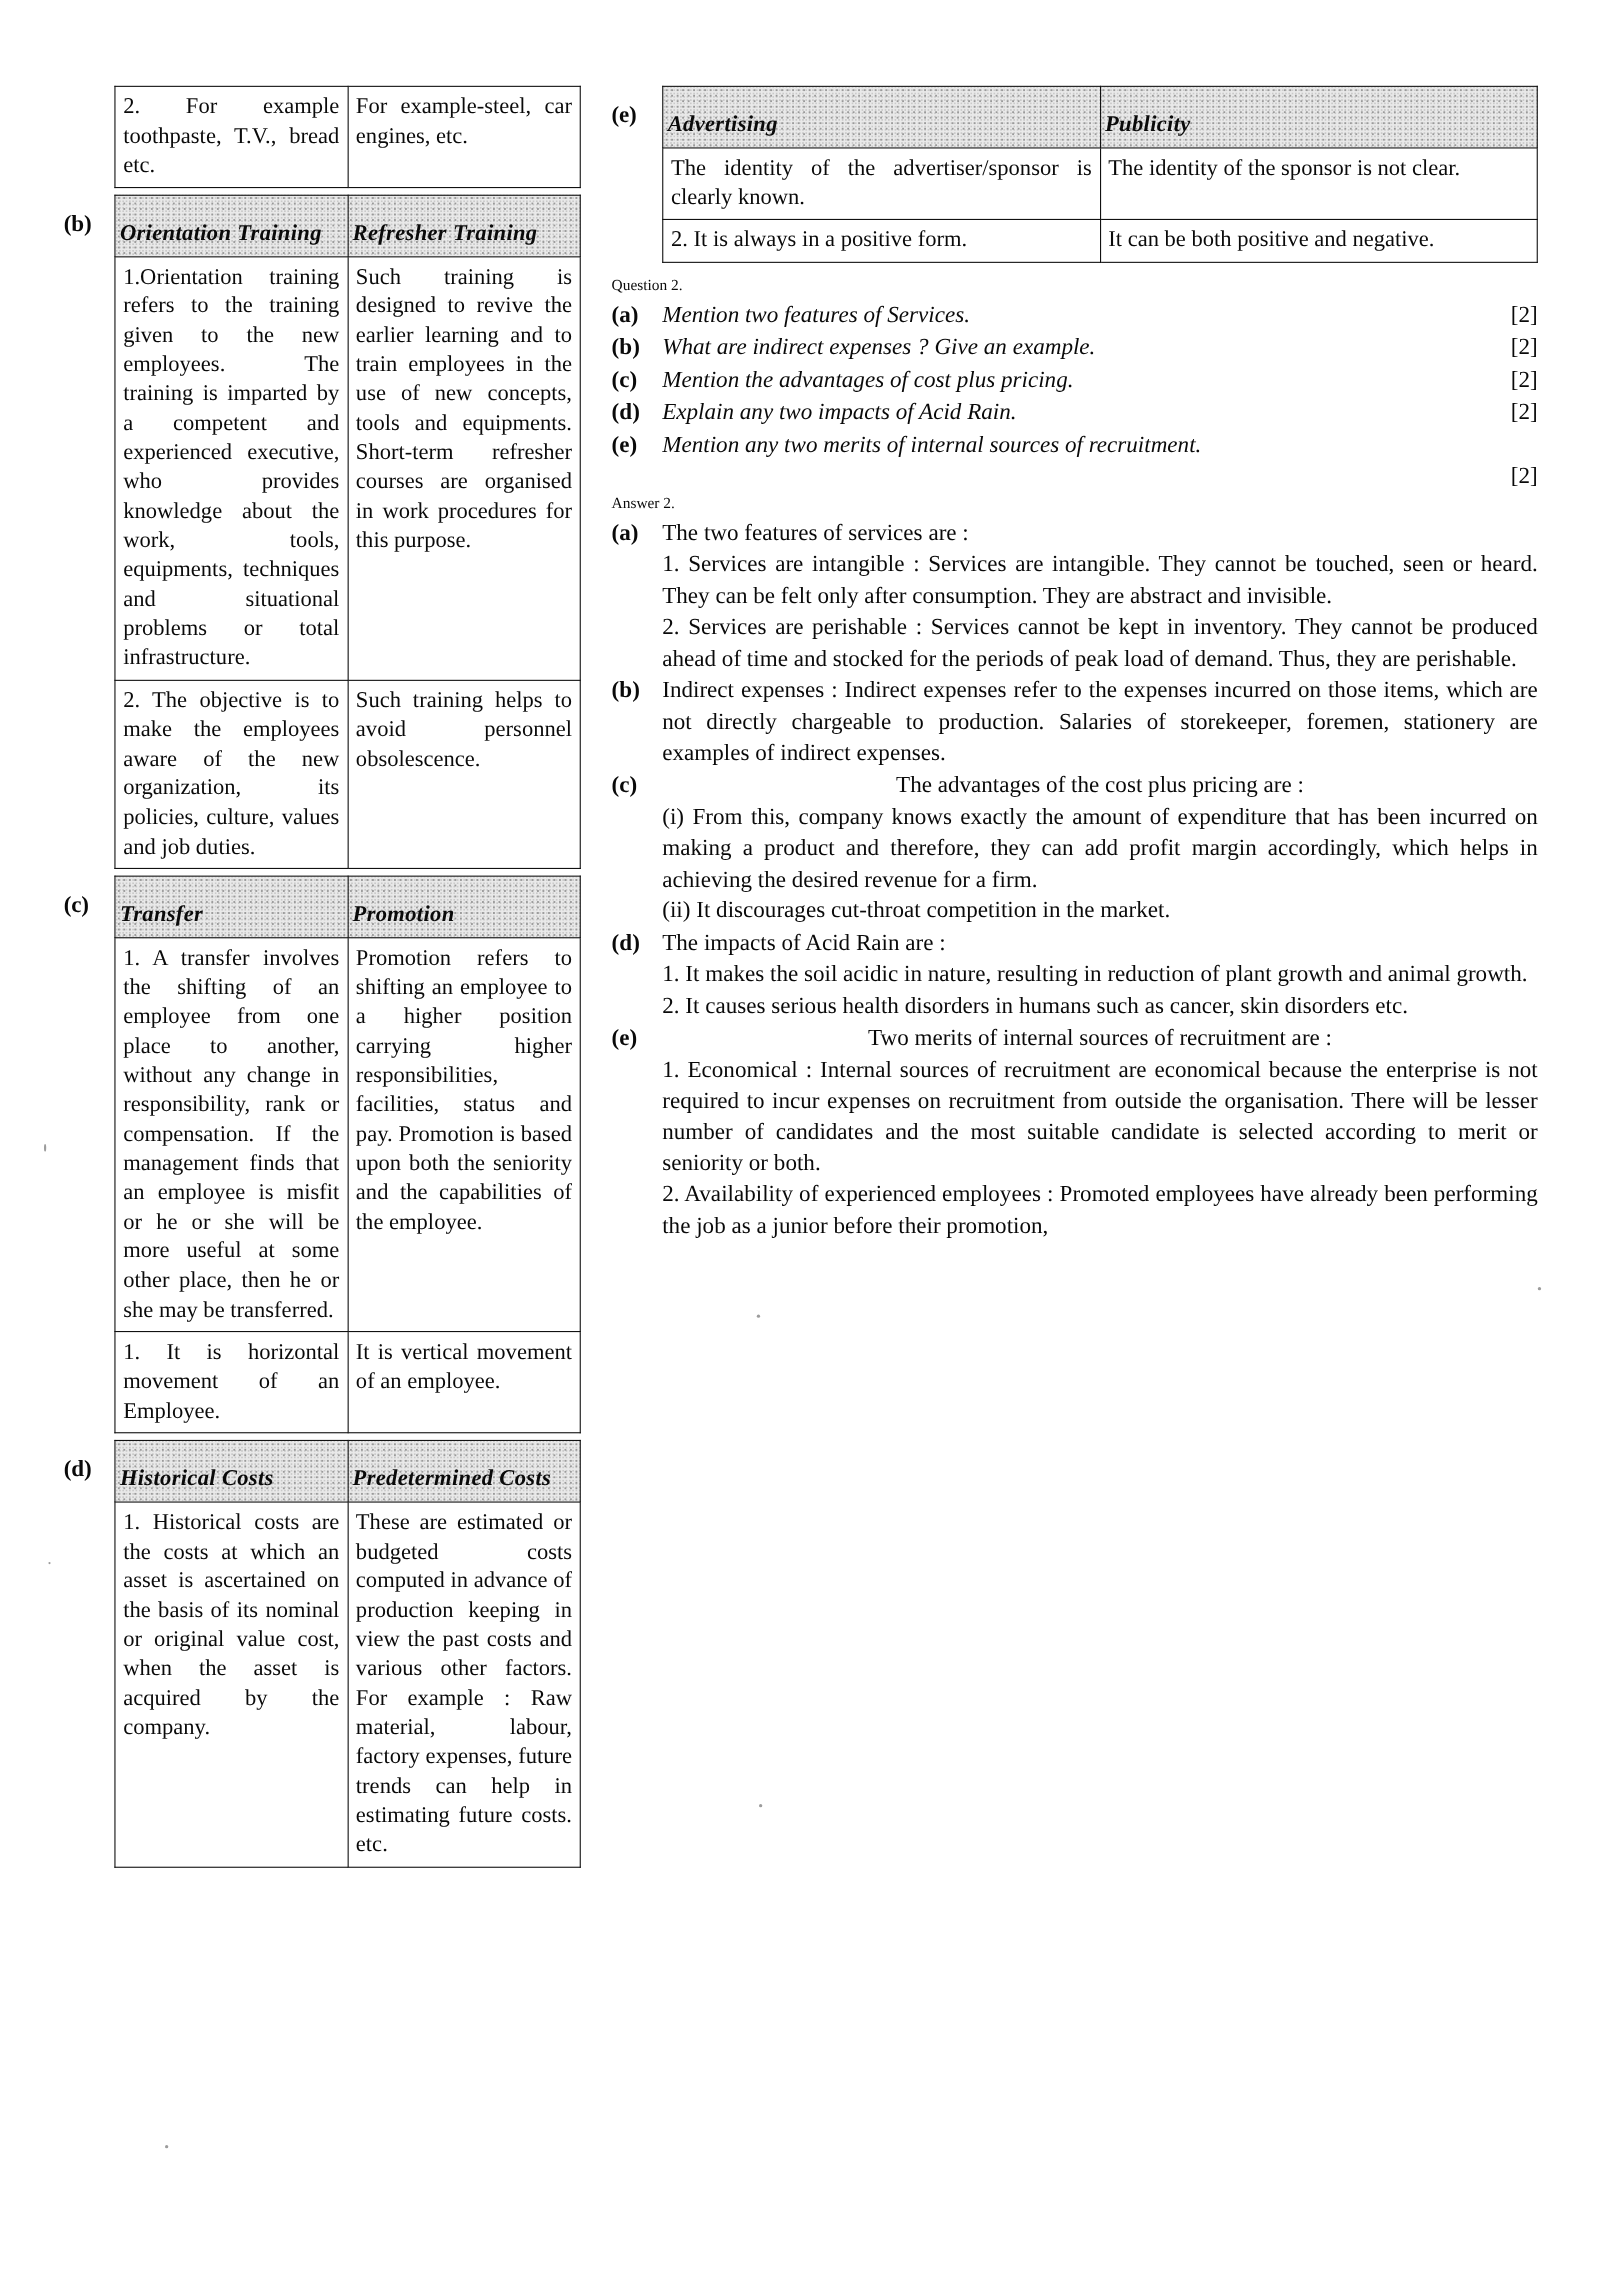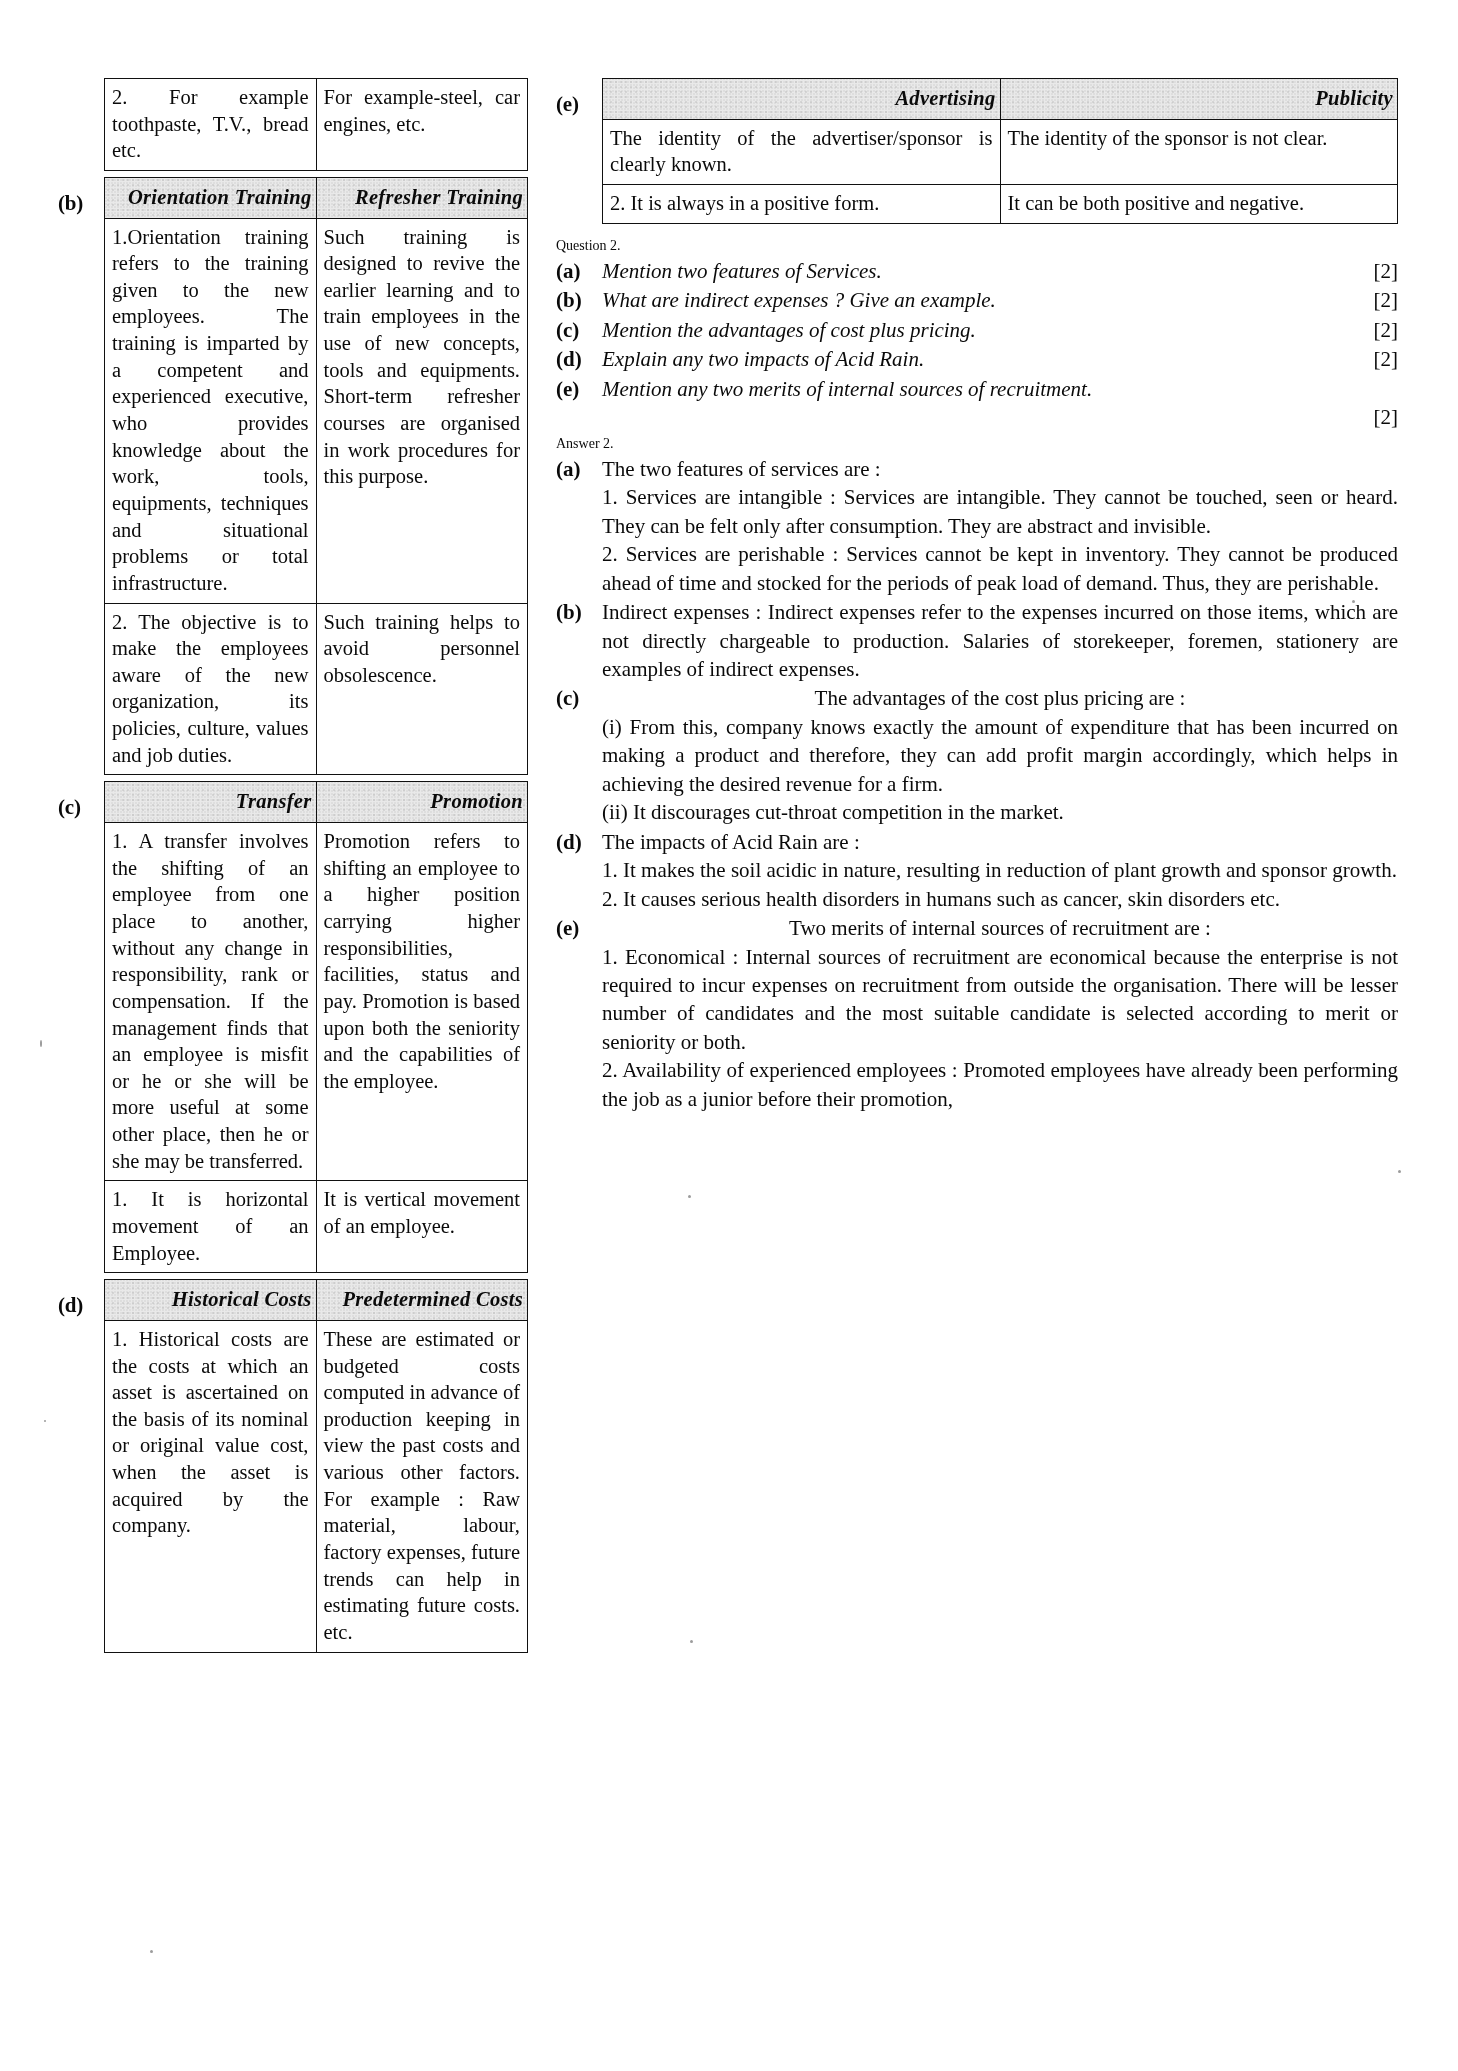--- a/index.html
+++ b/index.html
@@ -59,33 +59,33 @@
     border: 1.6px solid #111;
     padding: 5px 7px 6px 7px;
     vertical-align: top;
     font-size: 20.5px;
     line-height: 1.30;
     text-align: justify;
     text-justify: inter-word;
     hyphens: none;
   }
   table.cmp th {
-    text-align: right;
+    text-align: left;
     font-style: italic;
     font-weight: bold;
     font-size: 20.5px;
     
     background-color: #e9e9e9;
     background-image:
       radial-gradient(#9a9a9a 0.6px, transparent 0.7px),
       radial-gradient(#bdbdbd 0.5px, transparent 0.6px);
     background-size: 5px 5px, 3px 3px;
     background-position: 0 0, 2px 1px;
     letter-spacing: 0.3px;
-    padding: 6px 4px 7px 4px;
+    padding: 21px 4px 7px 4px;
   }
 
   
   .q-head {
     font-weight: normal;
     font-size: 14px;
     margin: 14px 0 3px 0;
   }
   .qa-row {
     display: flex;
@@ -320,21 +320,21 @@
           <div class="ans-para" style="text-align:center;">The advantages of the cost plus pricing are :</div>
           <div class="ans-para"><b>(i)</b><span> From this, company knows exactly the amount of expenditure that has been incurred on making a product and therefore, they can add profit margin accordingly, which helps in achieving the desired revenue for a firm.</span></div>
           <div class="ans-para"><b>(ii)</b><span> It discourages cut-throat competition in the market.</span></div>
         </div>
       </div>
 
       <div class="qa-row">
         <div class="qa-key">(d)</div>
         <div class="qa-body">
           <div class="ans-para" style="text-align:left;">The impacts of Acid Rain are :</div>
-          <div class="ans-para"><b>1.</b><span>   It makes the soil acidic in nature, resulting in reduction of plant growth and sponsor growth.</span></div>
+          <div class="ans-para"><b>1.</b><span>   It makes the soil acidic in nature, resulting in reduction of plant growth and animal growth.</span></div>
           <div class="ans-para"><b>2.</b><span>   It causes serious health disorders in humans such as cancer, skin disorders etc.</span></div>
         </div>
       </div>
 
       <div class="qa-row">
         <div class="qa-key">(e)</div>
         <div class="qa-body">
           <div class="ans-para" style="text-align:center;">Two merits of internal sources of recruitment are :</div>
           <div class="ans-para"><b>1.  Economical :</b><span> Internal sources of recruitment are economical because the enterprise is not required to incur expenses on recruitment from outside the organisation. There will be lesser number of candidates and the most suitable candidate is selected according to merit or seniority or both.</span></div>
           <div class="ans-para"><b>2. Availability of experienced employees :</b><span> Promoted employees have already been performing the job as a junior before their promotion,</span></div>

